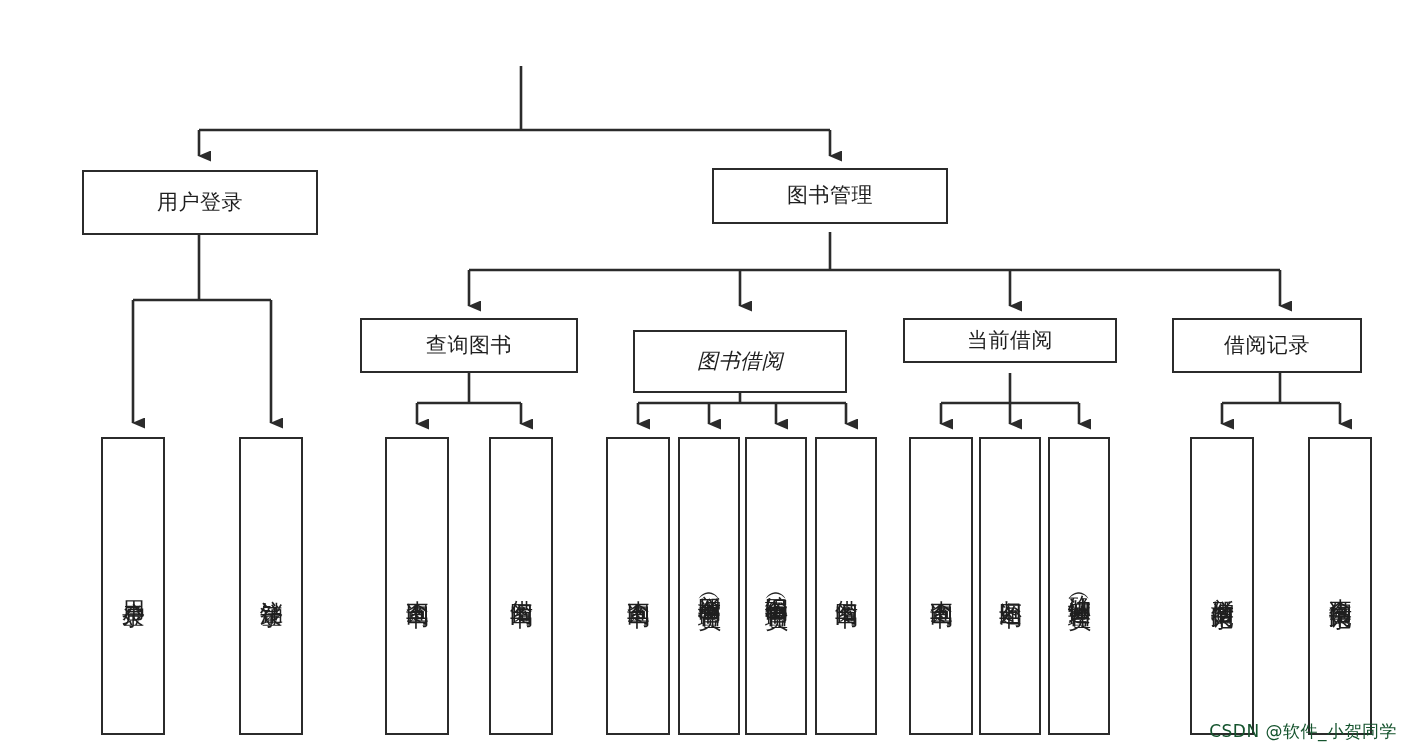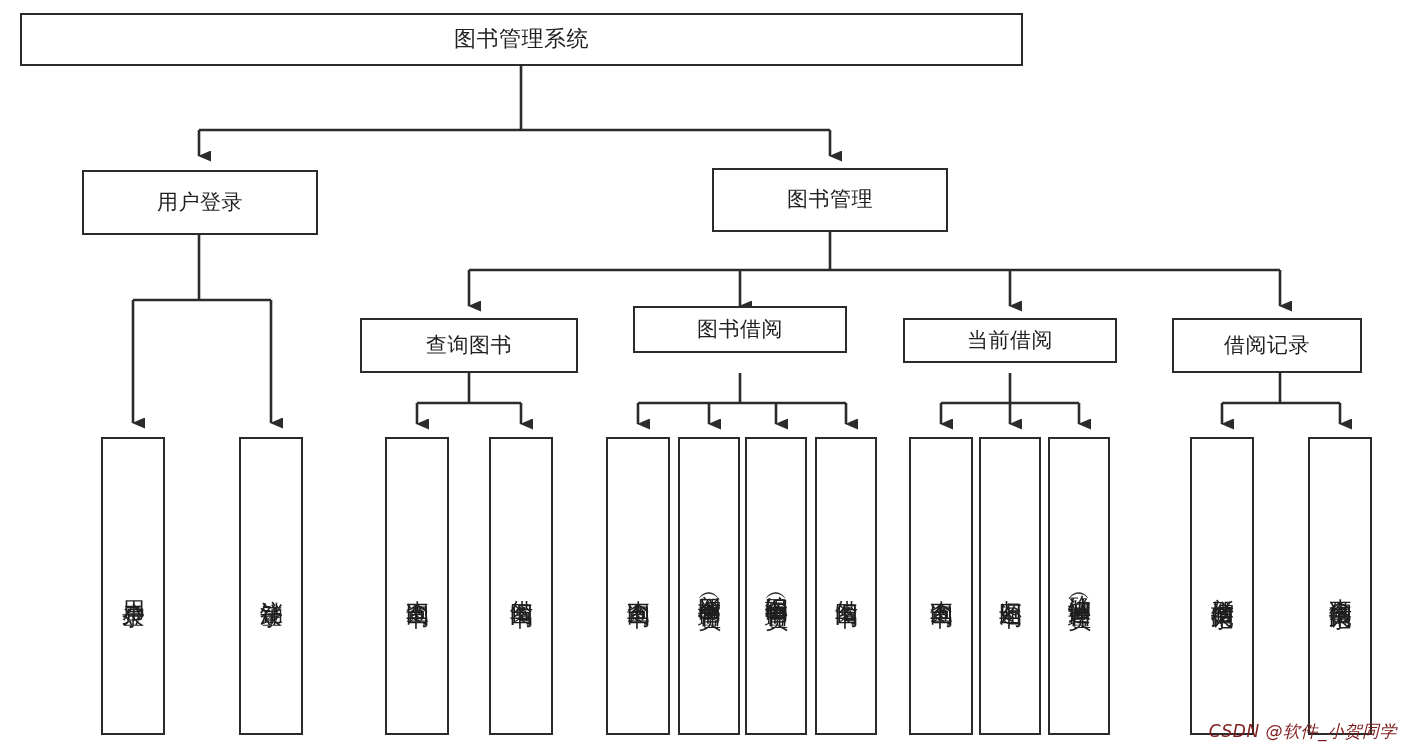--- a/index.html
+++ b/index.html
@@ -55,25 +55,24 @@
     font-size:23px;
     line-height:1.12;
     letter-spacing:2px;
     max-height:100%;
   }
   .watermark{
     position:absolute;
     right:8px;
     bottom:4px;
     font-size:17px;
-    color:#7f1d1d;
+    color:#14532d;
     z-index:5;
     white-space:nowrap;
     letter-spacing:0.5px;
-    font-style:italic;
   }
 </style>
 </head>
 <body>
 
 <div id="canvas">
 
   <svg id="wires" viewBox="0 0 1405 747" xmlns="http://www.w3.org/2000/svg">
     <defs>
       <marker id="ah" markerWidth="11" markerHeight="13" refX="5.5" refY="12" orient="auto" markerUnits="userSpaceOnUse">
@@ -117,35 +116,32 @@
       <path d="M1010,403 L1010,424" marker-end="url(#ah)"></path>
       <path d="M1079,403 L1079,424" marker-end="url(#ah)"></path>
 
       <path d="M1280,373 L1280,403"></path>
       <path d="M1222,403 L1340,403"></path>
       <path d="M1222,403 L1222,424" marker-end="url(#ah)"></path>
       <path d="M1340,403 L1340,424" marker-end="url(#ah)"></path>
     </g>
   </svg>
 
-  <div class="node horiz root" style="left:20px;top:13px;width:1003px;height:53px;">
-    <span class="label">图书管理系统</span>
-  </div>
 
   <div class="node horiz" style="left:82px;top:170px;width:236px;height:65px;">
     <span class="label">用户登录</span>
   </div>
-  <div class="node horiz" style="left:712px;top:168px;width:236px;height:64px;">
+  <div class="node horiz" style="left:712px;top:168px;width:236px;height:56px;">
     <span class="label">图书管理</span>
   </div>
 
   <div class="node horiz" style="left:360px;top:318px;width:218px;height:55px;">
     <span class="label">查询图书</span>
   </div>
-  <div class="node horiz" style="left:633px;top:306px;width:214px;height:47px;">
+  <div class="node horiz" style="left:633px;top:330px;width:214px;height:63px;font-style:italic;">
     <span class="label">图书借阅</span>
   </div>
   <div class="node horiz" style="left:903px;top:318px;width:214px;height:45px;">
     <span class="label">当前借阅</span>
   </div>
   <div class="node horiz" style="left:1172px;top:318px;width:190px;height:55px;">
     <span class="label">借阅记录</span>
   </div>
 
   <div class="node vert" style="left:101px;top:437px;width:64px;height:298px;">

